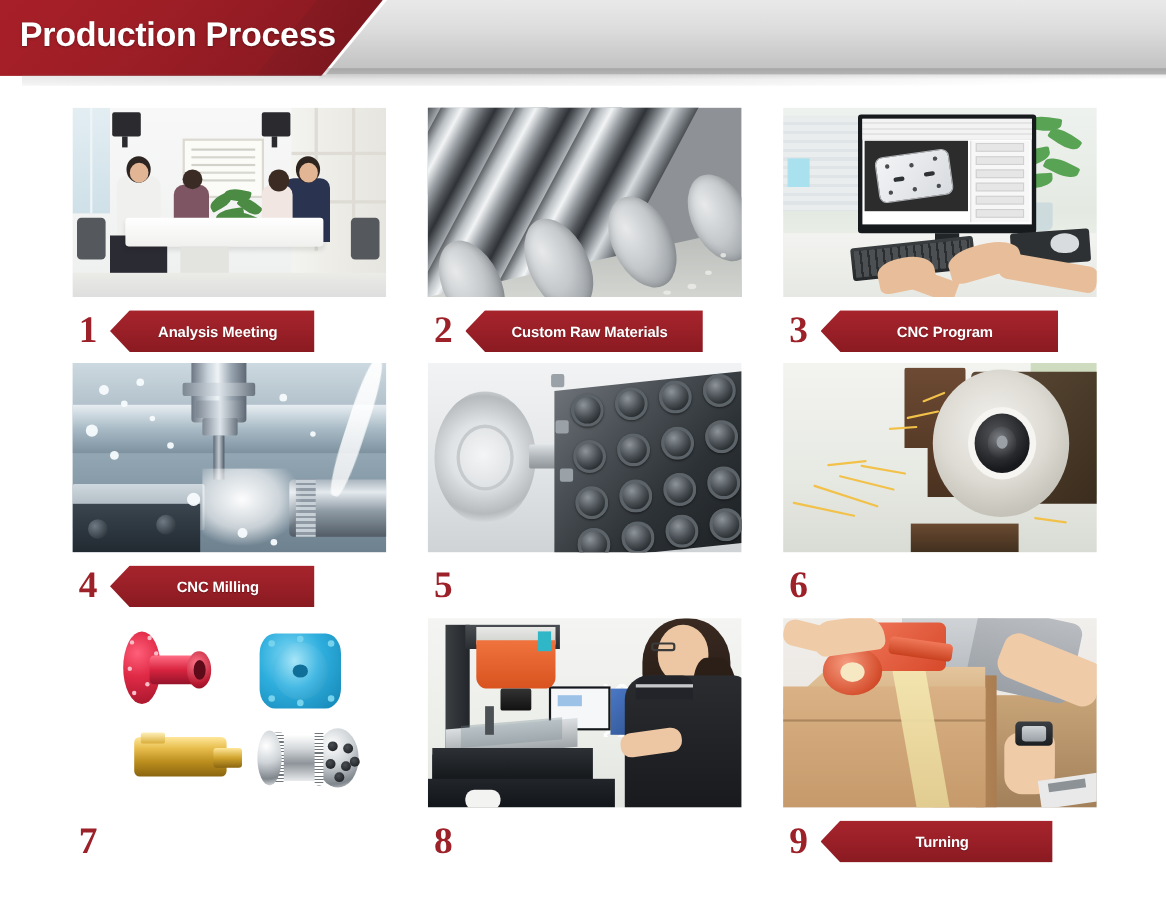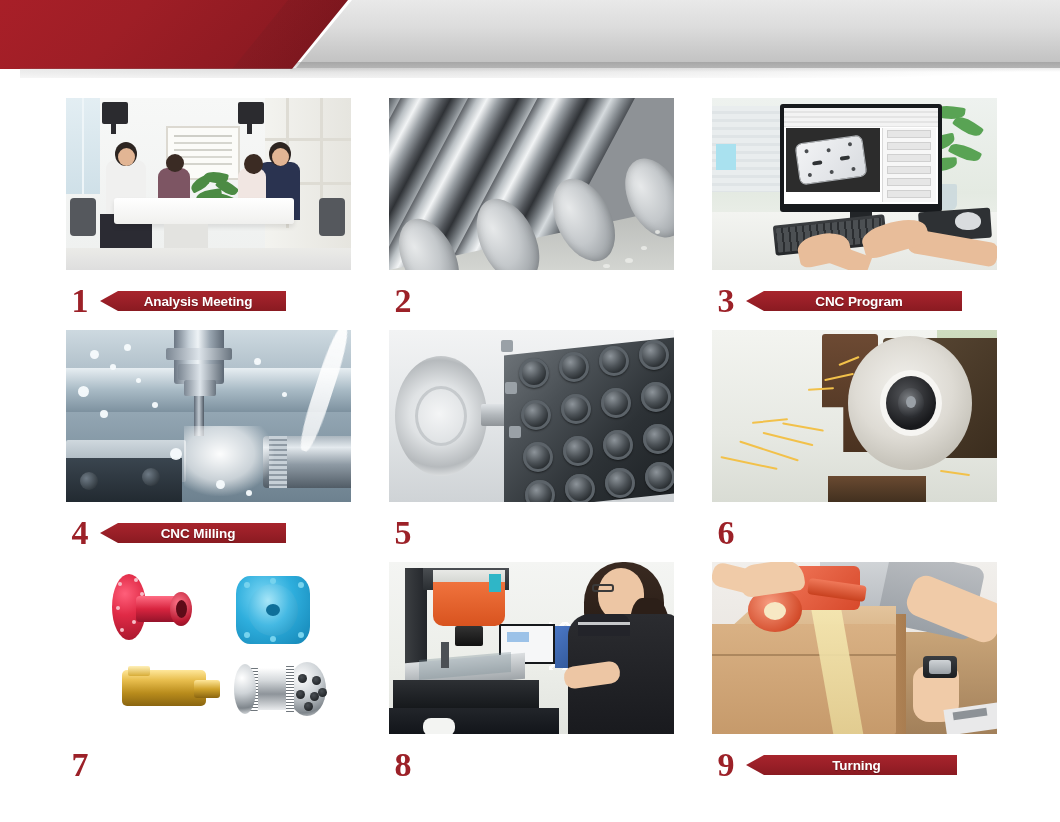--- a/index.html
+++ b/index.html
@@ -68,21 +68,21 @@
     position:relative; height:46px; margin-top:8px;
     display:flex; align-items:center;
   }
   .stepnum {
     font-family:"Liberation Serif", serif;
     font-size:34px; font-weight:bold; color:#9c2128;
     line-height:1; width:28px; text-align:center;
     flex:0 0 auto;
   }
   .arrow {
-    position:relative; height:20px; margin-left:6px;
+    position:relative; height:38px; margin-left:6px;
     background:linear-gradient(to bottom,#a7242c 0%,#9b2028 45%,#8a1a21 100%);
     clip-path:polygon(0 50%, 18px 0, 100% 0, 100% 100%, 18px 100%);
     display:flex; align-items:center; justify-content:center;
     padding:0 14px 0 24px;
     box-shadow:0 1px 2px rgba(0,0,0,0.18);
   }
   .arrow span {
     color:#ffffff; font-size:13.5px; font-weight:bold;
     white-space:nowrap; letter-spacing:-0.1px;
     text-shadow:0 1px 1px rgba(0,0,0,0.28);
@@ -410,20 +410,21 @@
     background:#8d9297; transform:rotate(-8deg); }
 </style>
 </head>
 <body>
 
 <div class="header">
   <div class="header-gray"></div>
   <div class="header-gray-shadow"></div>
   <div class="header-red"></div>
   <div class="header-red-edge"></div>
+  <div class="header-title">Production Process</div>
   <div class="header-underglow"></div>
 </div>
 
 <div class="grid">
 
   <div class="cell c0 r0">
     <div class="photo p1">
       <div class="window"></div>
       <div class="winmul"></div>
       <div class="wallR"></div>
@@ -481,20 +482,23 @@
       <div class="end e2"></div>
       <div class="end e3"></div>
       <div class="end e4"></div>
       <div class="spec" style="left:252px; top:148px; width:6px; height:4px;"></div>
       <div class="spec" style="left:236px; top:160px; width:8px; height:5px;"></div>
       <div class="spec" style="left:266px; top:132px; width:5px; height:4px;"></div>
       <div class="spec" style="left:214px; top:166px; width:7px; height:4px;"></div>
     </div>
     <div class="badgerow">
       <div class="stepnum">2</div>
+      <div class="arrow w-b">
+        <span>Custom Raw Materials</span>
+      </div>
     </div>
   </div>
 
   <div class="cell c2 r0">
     <div class="photo p3">
       <div class="blind"></div>
       <div class="note"></div>
       <div class="desk"></div>
       <div class="plant3">
         <div class="lf" style="left:4px;  top:10px; width:30px; height:13px; transform:rotate(-30deg);"></div>

